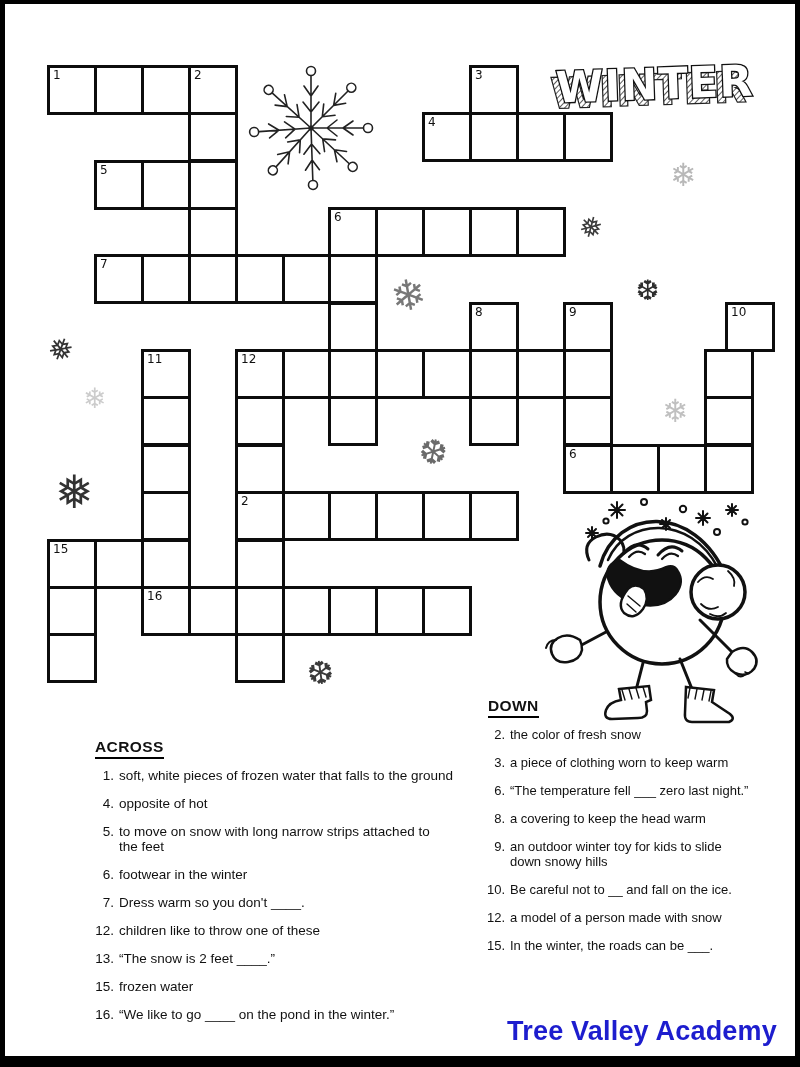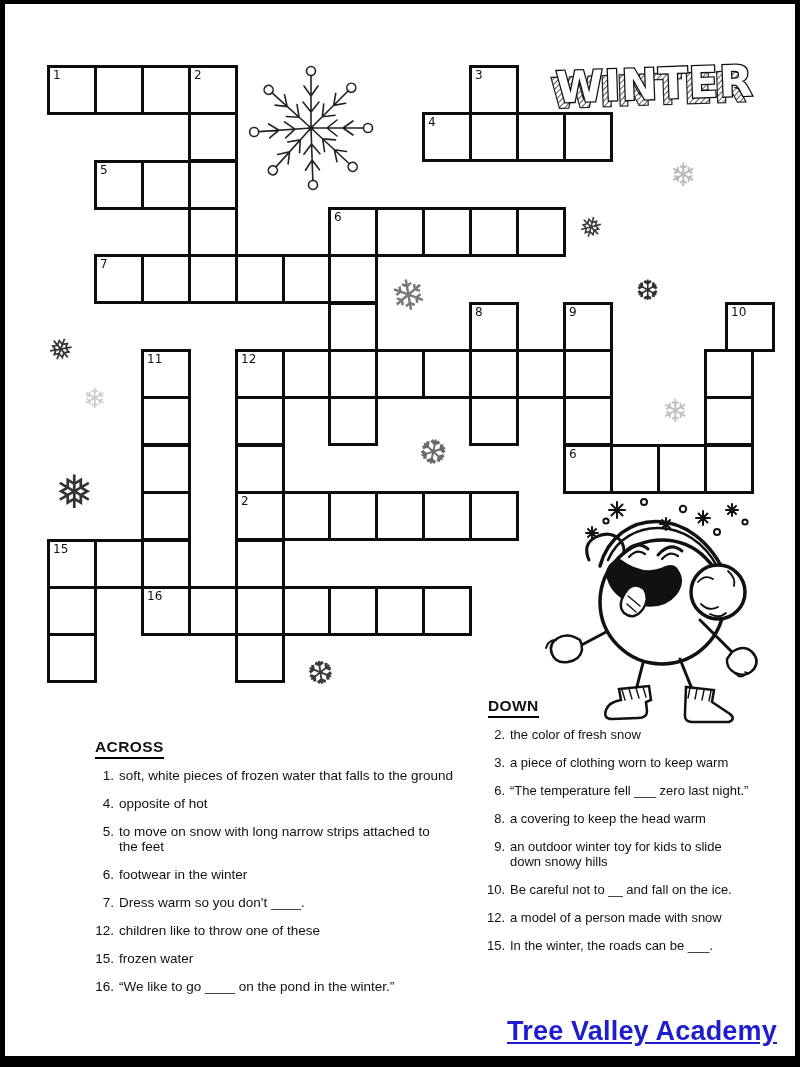--- a/index.html
+++ b/index.html
@@ -259,20 +259,24 @@
         </div>
         <div class="clue">
           <span class="num">7.</span>
           <span class="text">Dress warm so you don't ____.</span>
         </div>
         <div class="clue">
           <span class="num">12.</span>
           <span class="text">children like to throw one of these</span>
         </div>
         <div class="clue">
+          <span class="num">13.</span>
+          <span class="text">“The snow is 2 feet ____.”</span>
+        </div>
+        <div class="clue">
           <span class="num">15.</span>
           <span class="text">frozen water</span>
         </div>
         <div class="clue">
           <span class="num">16.</span>
           <span class="text">“We like to go ____ on the pond in the winter.”</span>
         </div>
       </div>
   </div>
 
@@ -308,16 +312,16 @@
           <span class="num">12.</span>
           <span class="text">a model of a person made with snow</span>
         </div>
         <div class="clue">
           <span class="num">15.</span>
           <span class="text">In the winter, the roads can be ___.</span>
         </div>
       </div>
   </div>
 
-  <div class="brand" style="color: rgb(29, 29, 206); text-decoration: underline;">Tree Valley Academy</div>
+  <div class="brand" style="color: rgb(29, 29, 206);">Tree Valley Academy</div>
 
   <div class="frame"></div>
 </div>
 
 </body></html>

